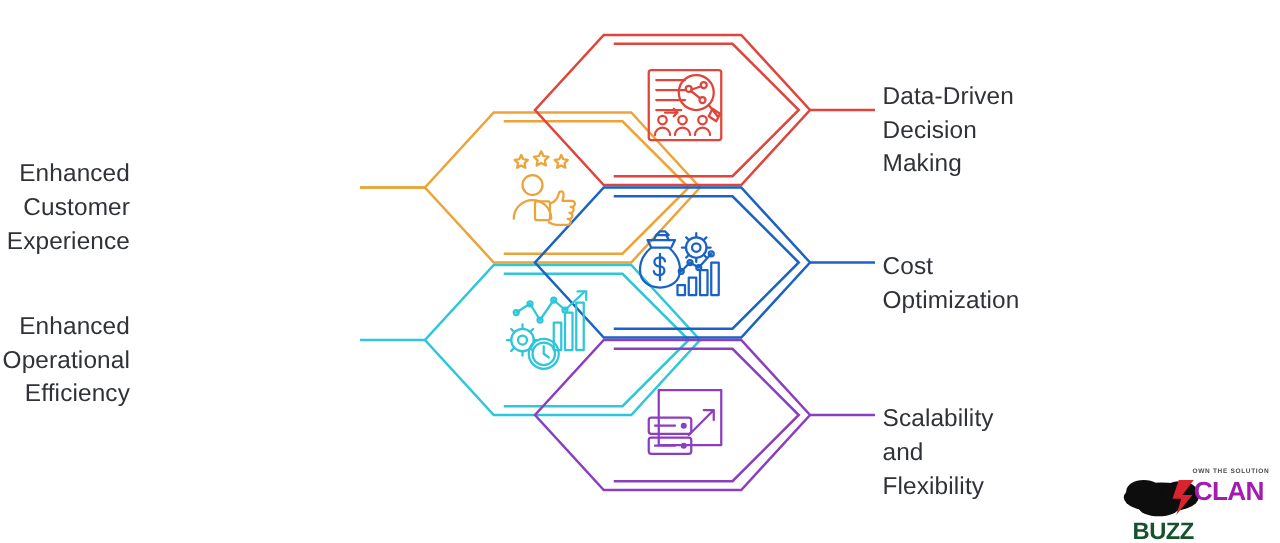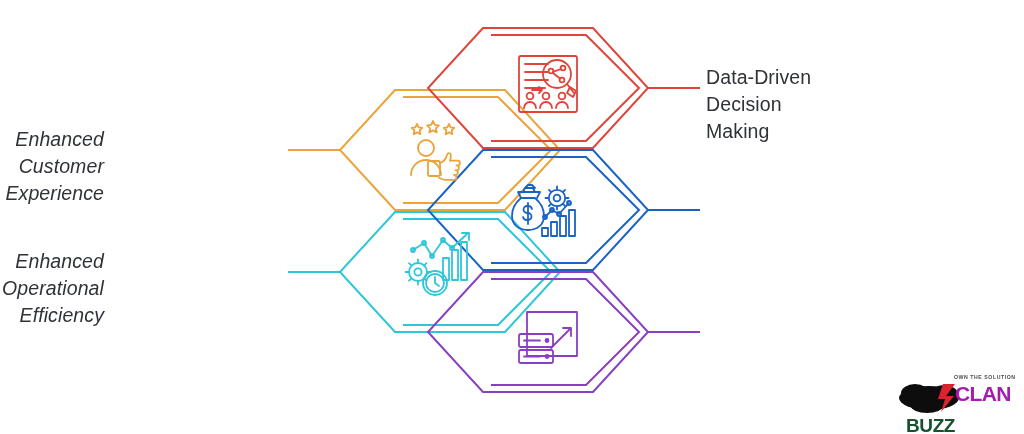--- a/index.html
+++ b/index.html
@@ -16,21 +16,21 @@
   .label{
     position:absolute;
     font-size:19.5px;
     line-height:27px;
     color:#2f3237;
     font-family:"Liberation Sans", sans-serif;
     white-space:pre-line;
     letter-spacing:.1px;
   }
   .label.right{left:706px;text-align:left;}
-  .label.left{right:720px;text-align:right;font-style:italic;}
+  .label.left{right:720px;text-align:right;}
 
   .lbl-ddm{top:64px;}
   .lbl-cost{top:200px;}
   .lbl-scale{top:322px;}
   .lbl-ece{top:126px;}
   .lbl-ioe{top:248px;}
 
   
   #logo{
     position:absolute;left:897px;top:372px;
@@ -191,24 +191,26 @@
     </g>
 
   </svg>
 
   <div class="label right lbl-ddm">Data-Driven Decision
 Making</div>
 
   <div class="label left lbl-ece">Enhanced Customer
 Experience</div>
 
+  <div class="label right lbl-cost">Cost Optimization</div>
 
   <div class="label left lbl-ioe">Enhanced Operational
 Efficiency</div>
 
+  <div class="label right lbl-scale">Scalability and Flexibility</div>
 
   <div id="logo">
     <svg class="logo-svg" width="118" height="42" viewBox="0 0 118 42">
       <ellipse cx="32" cy="26" rx="30" ry="12" fill="#0d0d0d"></ellipse>
       <ellipse cx="18" cy="21" rx="14" ry="9" fill="#0d0d0d"></ellipse>
       <ellipse cx="47" cy="22" rx="14" ry="9" fill="#0d0d0d"></ellipse>
       <ellipse cx="30" cy="34" rx="16" ry="7" fill="#0d0d0d"></ellipse>
       <path d="M46 12 l12 0 -9 12 8 0 -13 16 4 -13 -7 0 z" fill="#d9232e"></path>
     </svg>
     <div class="logo-tag">Own the Solution</div>

